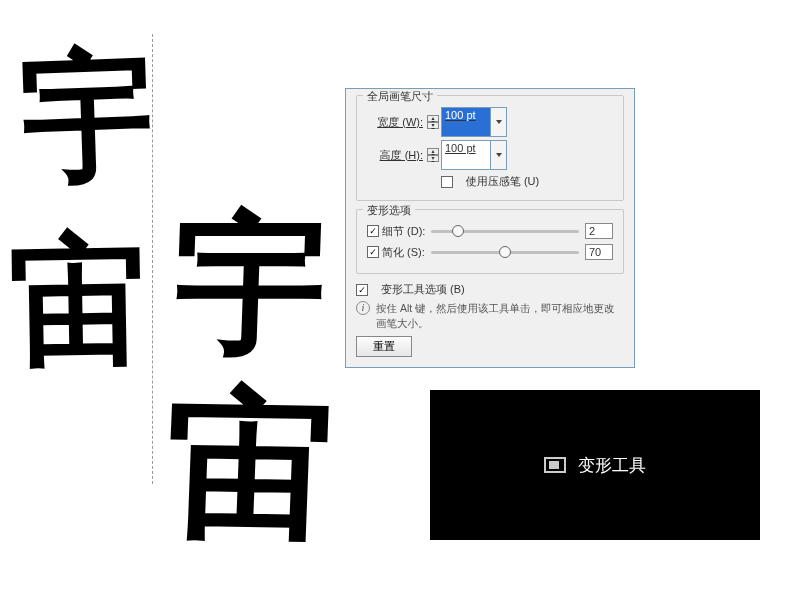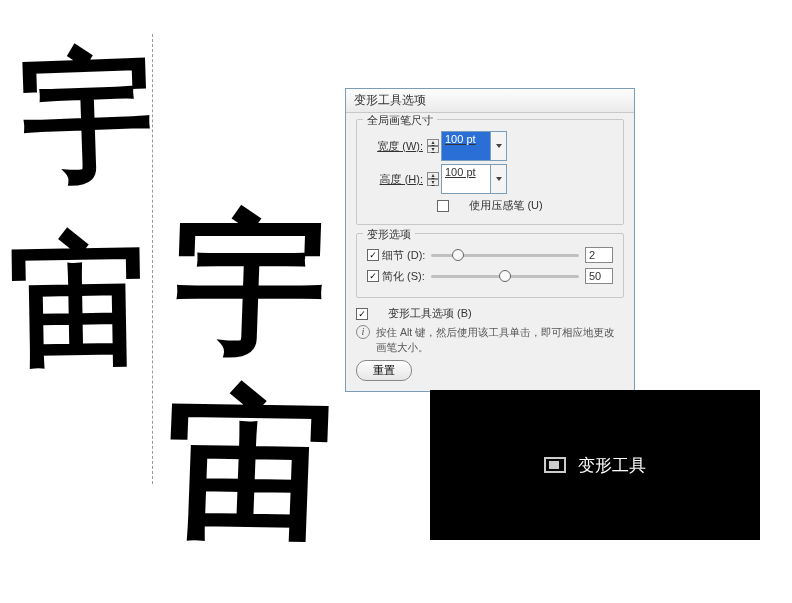--- a/index.html
+++ b/index.html
@@ -113,21 +113,21 @@
   }
   .chevron-down {
     width: 0; height: 0;
     border-left: 3px solid transparent;
     border-right: 3px solid transparent;
     border-top: 4px solid #444;
   }
   .checkbox-row {
     display: flex;
     align-items: center;
-    gap: 20px;
+    gap: 13px;
     margin: 3px 0;
   }
   .chk {
     width: 12px; height: 12px;
     border: 1px solid #666;
     background: #fff;
     display: flex;
     align-items: center;
     justify-content: center;
     font-size: 9px;
@@ -177,21 +177,21 @@
     border: 1px solid #888;
     border-radius: 50%;
     display: flex; align-items: center; justify-content: center;
     font-style: italic;
     font-family: serif;
     flex: 0 0 auto;
   }
   .reset-btn {
     border: 1px solid #888;
     background: linear-gradient(#fdfdfd,#e6e6e6);
-    border-radius: 10px;
+    border-radius: 0;
     padding: 2px 16px;
     font-size: 11px;
     cursor: pointer;
   }
 
   .tip-panel {
     position: absolute;
     left: 430px; top: 390px;
     width: 330px; height: 150px;
     background: #000;
@@ -226,21 +226,20 @@
 <body>
 
 <div class="divider"></div>
 
 <div class="brush-text char1a">宇</div>
 <div class="brush-text char1b">宙</div>
 <div class="brush-text char2a">宇</div>
 <div class="brush-text char2b">宙</div>
 
 <div class="dialog">
-  <div class="dialog-title">变形工具选项</div>
   <div class="dialog-body">
 
     <div class="fieldset">
       <div class="fieldset-legend">全局画笔尺寸</div>
 
       <div class="row">
         <div class="row-label">宽度 (W):</div>
         <div class="spinner">
           <div>▴</div>
           <div>▾</div>
@@ -290,21 +289,21 @@
       </div>
 
       <div class="slider-row">
         <div class="slider-label">
           <div class="chk">✓</div>
           <span>简化 (S):</span>
         </div>
         <div class="slider-track">
           <div class="slider-thumb" style="left:50%"></div>
         </div>
-        <div class="slider-val">50</div>
+        <div class="slider-val">70</div>
       </div>
     </div>
 
     <div class="checkbox-row">
       <div class="chk">✓</div>
       <span>变形工具选项 (B)</span>
     </div>
 
     <div class="info-row">
       <div class="info-icon">i</div>

